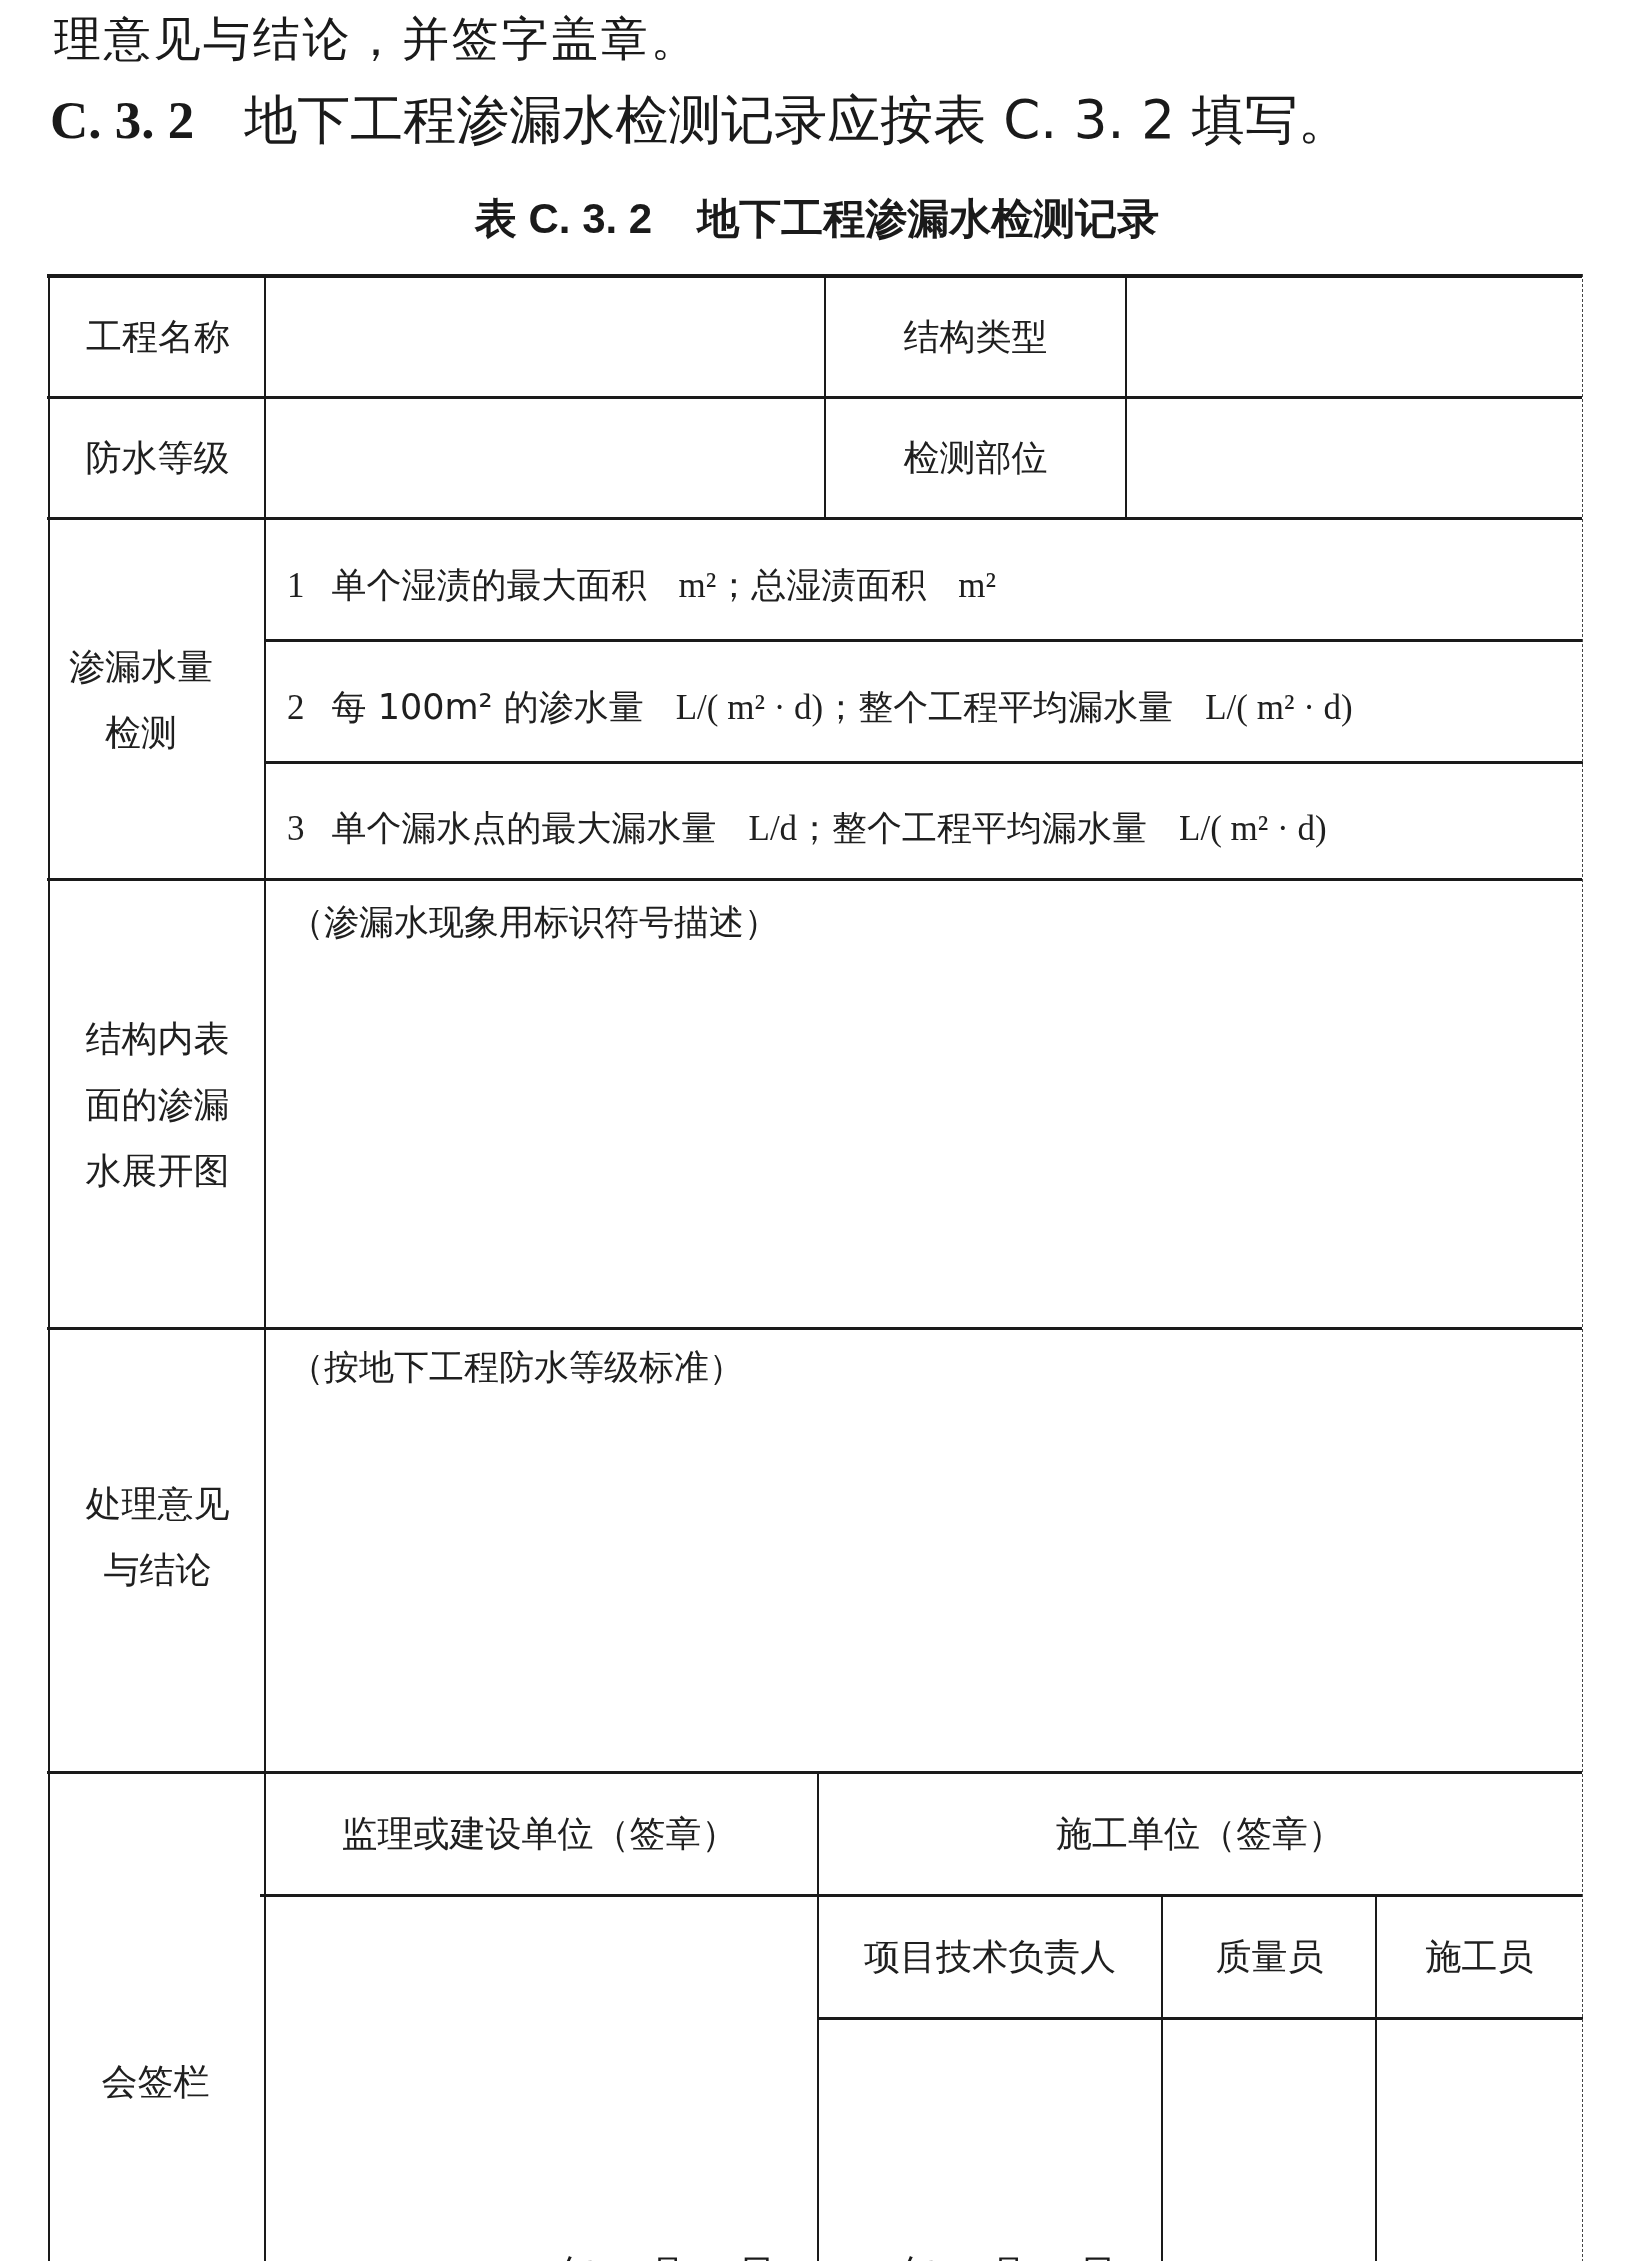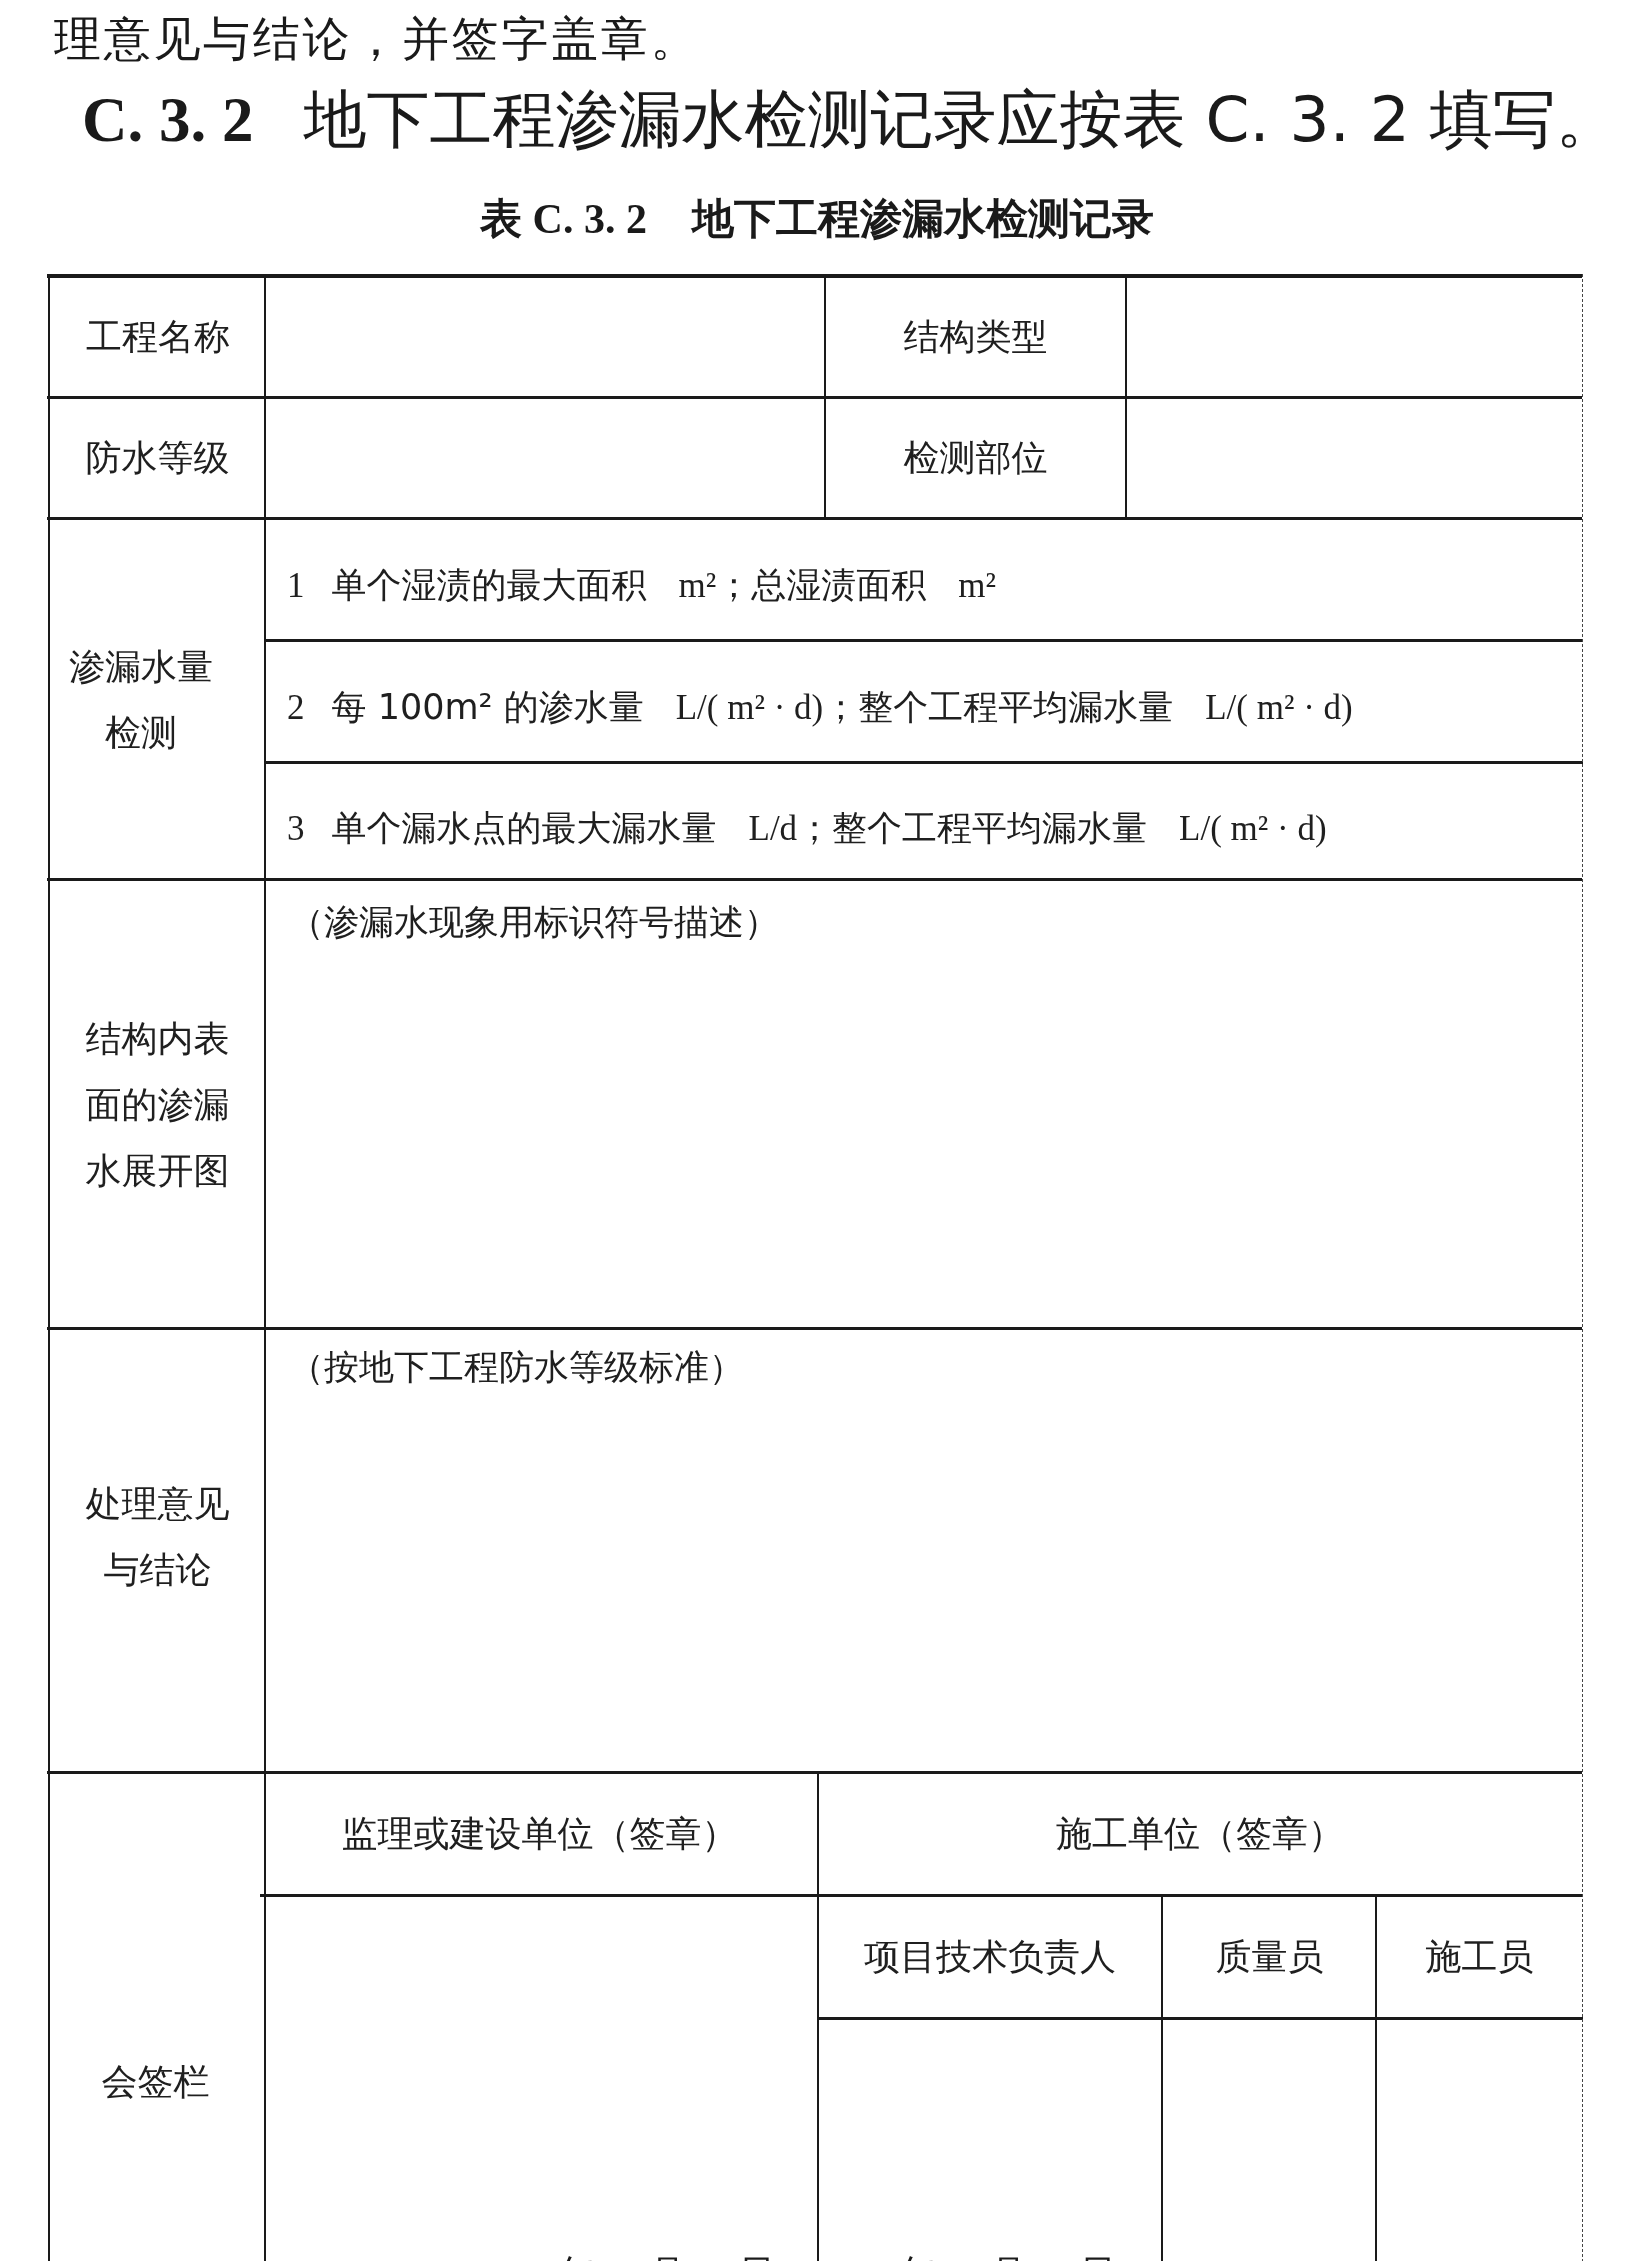--- a/index.html
+++ b/index.html
@@ -1,22 +1,22 @@
 <!DOCTYPE html>
 <html style="font-size:7.2px"><head>
 <meta charset="utf-8">
 <style>
   html, body { margin:0; padding:0; background:#ffffff; }
   body { width:1634px; height:2475px; position:relative; overflow:hidden;
          font-family:"DejaVu Serif","Liberation Serif",serif; color:#1a1a1a; }
   .abs { position:absolute; }
   .line1 { left:54px; top:9px; font-size:47px; line-height:59px; letter-spacing:2.7px; font-family:"DejaVu Sans","Liberation Sans",sans-serif; }
-  .line2 { left:50px; top:90px; font-size:63px; line-height:59px; font-family:"DejaVu Sans","Liberation Sans",sans-serif;margin-left:32px; }
+  .line2 { left:50px; top:90px; font-size:53px; line-height:59px; font-family:"DejaVu Sans","Liberation Sans",sans-serif; }
   .line2 .sec { font-family:"Liberation Serif","DejaVu Serif",serif; font-weight:bold; margin-right:50px; }
-  .caption { left:0; width:1634px; top:194px; text-align:center; font-size:42px; line-height:50px; font-weight:bold; font-family:Liberation Serif, serif; }
+  .caption { left:0; width:1634px; top:194px; text-align:center; font-size:42px; line-height:50px; font-weight:bold; font-family:Liberation Sans, sans-serif; }
   .caption .sp { display:inline-block; width:45px; }
   .hl { position:absolute; height:0; border-top:4.1px solid #1a1a1a; }
   .hl.thin { border-top-width:3.2px; }
   .vl { position:absolute; width:0; border-left:2.3px solid #1a1a1a; }
   .cell { position:absolute; display:flex; align-items:center; justify-content:center; text-align:center;
           font-family:"DejaVu Sans","Liberation Sans",sans-serif; font-size:36px; line-height:66px; color:#1f1f1f; }
   .measure { position:absolute; font-family:"DejaVu Sans","Liberation Sans",sans-serif; font-size:35px; line-height:60px; white-space:nowrap; color:#1f1f1f; }
   .measure .num { font-family:"Liberation Serif","DejaVu Serif",serif; margin-right:27px; }
   .measure .unit { font-family:"Liberation Serif","DejaVu Serif",serif; }
   .gap { display:inline-block; width:32px; }

